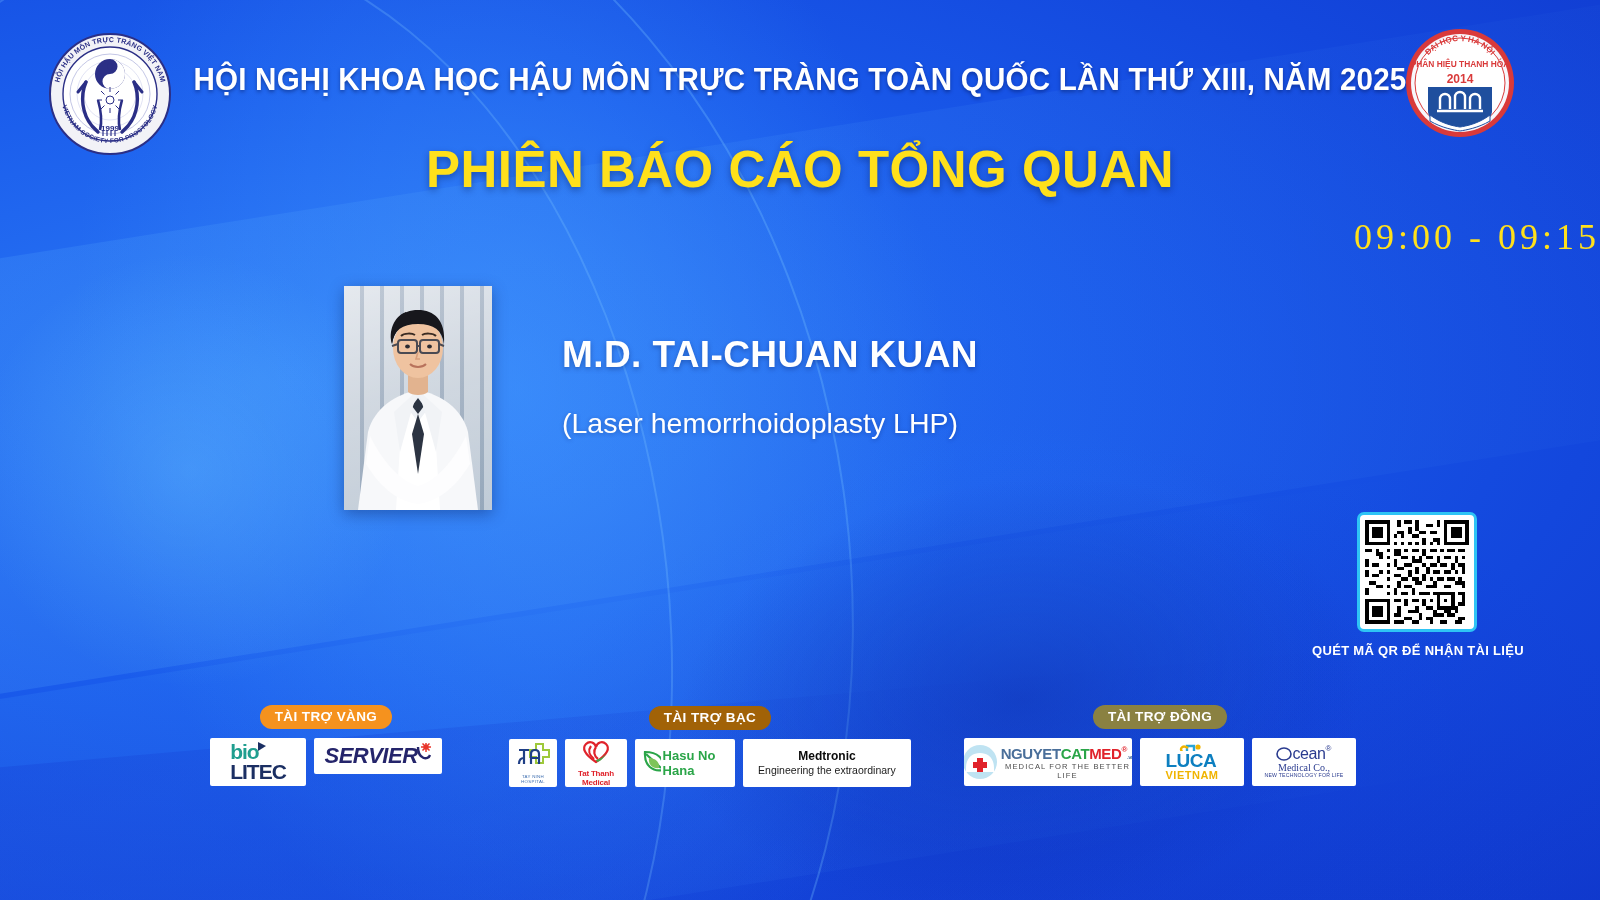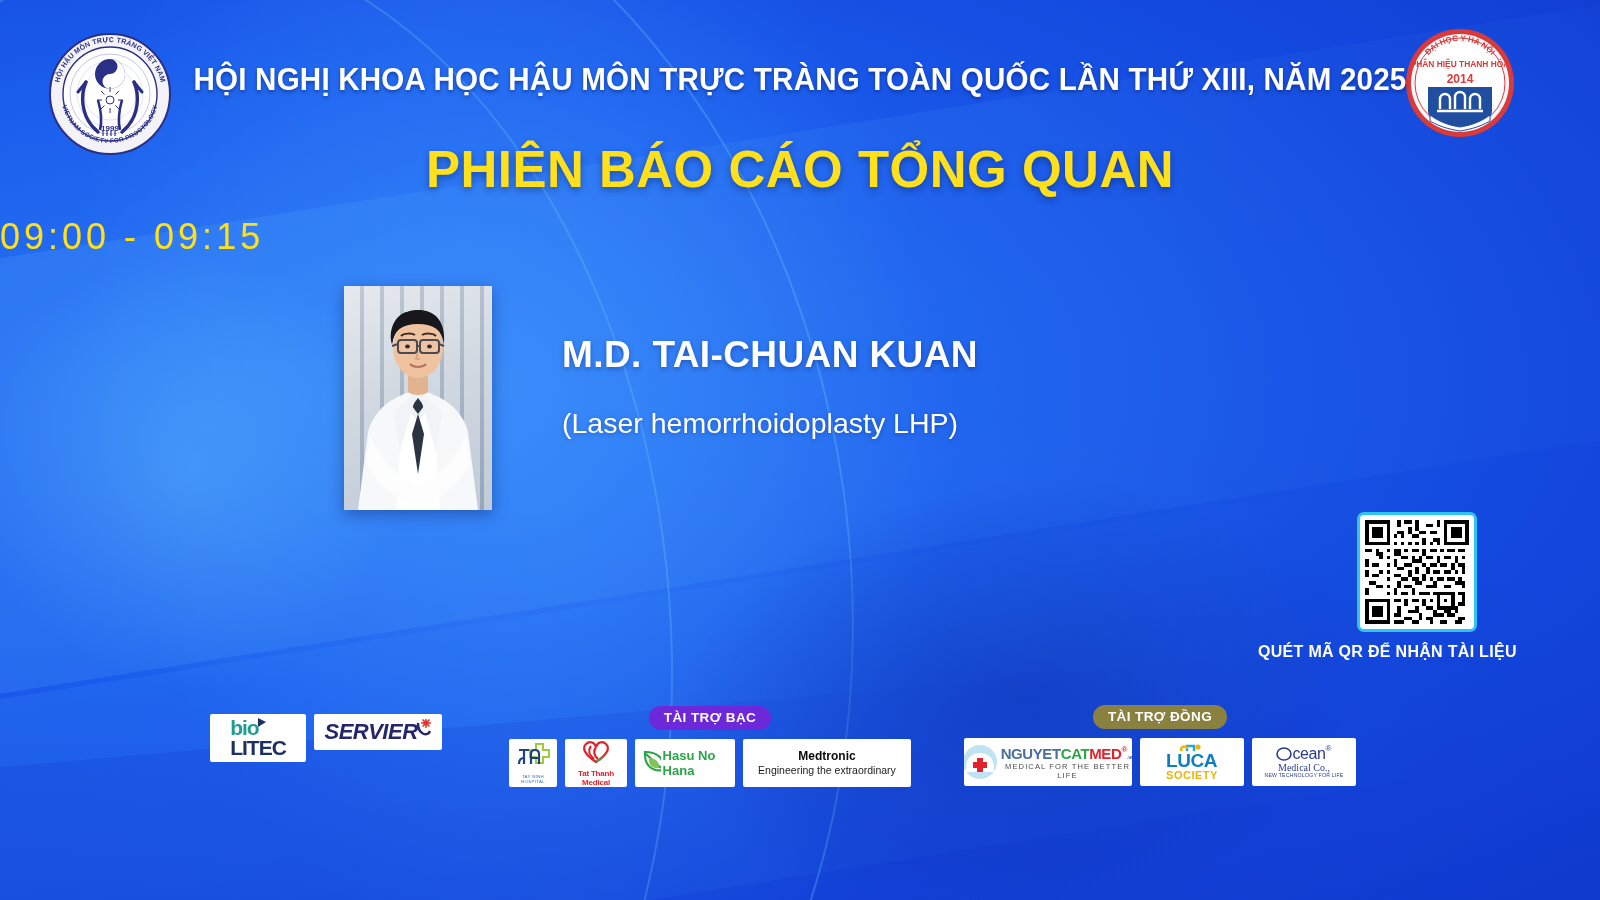--- a/index.html
+++ b/index.html
@@ -107,24 +107,24 @@
     position: absolute; left: 0; right: 0; top: 140px;
     text-align: center;
     color: #ffe01b;
     font-weight: bold;
     font-size: 51px;
     letter-spacing: .5px;
     text-shadow: 0 3px 7px rgba(0,20,80,.4);
   }
   .title-time {
     position: absolute; left: 0; right: 0; top: 216px;
-    text-align: left;
+    text-align: right;
     color: #ffe01b;
     font-size: 36px;
-    font-family: Liberation Sans, sans-serif;
+    font-family: Liberation Serif, serif;
     letter-spacing: 4px;
   }
 
   
   .photo-frame {
     position: absolute; left: 344px; top: 286px;
     width: 148px; height: 224px;
     background: #c7d4e4;
     overflow: hidden;
     box-shadow: 0 4px 14px rgba(0,15,70,.35);
@@ -163,23 +163,24 @@
     width: 120px; height: 120px;
     background: #ffffff;
     border: 3px solid #2ec4f5;
     border-radius: 7px;
     padding: 5px;
   }
   .qr-box svg { display: block; width: 100%; height: 100%; }
   .qr-caption {
     position: absolute; left: 1258px; top: 643px;
     width: 320px;
+    text-align: center;
     color: #ffffff;
     font-weight: bold;
-    font-size: 16px;
+    font-size: 13px;
     letter-spacing: .3px;
   }
 
   
   .sponsor-group { position: absolute; }
   .pill {
     display: inline-block;
     padding: 4px 15px 5px;
     border-radius: 14px;
     color: #ffffff;
@@ -416,20 +417,23 @@
           <path d="M9 24h1v2H9zM12 25h2v1h-2zM14 24h1v2h-1zM17 24h2v1h-2zM19 25h1v2h-1zM27 21h1v2h-1z"></path>
           <path d="M8 26h2v1H8zM11 27h2v1h-2zM15 26h1v2h-1zM17 27h2v1h-2zM20 26h2v1h-2zM23 26h2v1h-2zM26 27h2v1h-2z"></path>
           <path d="M8 28h3v1H8zM13 28h2v1h-2zM18 28h1v1h-1zM21 28h2v1h-2zM25 28h2v1h-2z"></path>
           <path d="M20 23h1v1h-1zM26 23h2v1h-2zM22 25h2v1h-2zM25 24h1v2h-1z"></path>
         </g>
       </svg>
     </div>
     <div class="qr-caption">QUÉT MÃ QR ĐỂ NHẬN TÀI LIỆU</div>
 
     <div class="sponsor-group" id="gold">
+      <div class="pill-wrap">
+        <span class="pill" style="background:#f5921e">TÀI TRỢ VÀNG</span>
+      </div>
       <div class="logo-row">
         <div class="logo-card card-biolitec">
           <div class="biolitec-txt">
             <div style="position:relative;display:inline-block">
               <span class="bl1">bio</span>
               <svg width="10" height="10" style="position:absolute;right:-8px;top:0">
                 <path d="M1 9 L1 0 L9 4 Z" fill="#1b2f63"></path>
               </svg>
             </div>
             <div class="bl2">LITEC</div>
@@ -445,21 +449,21 @@
                 <path d="M0 -5 L0 5 M-5 0 L5 0 M-3.5 -3.5 L3.5 3.5 M-3.5 3.5 L3.5 -3.5"></path>
               </g>
             </g>
           </svg>
         </div>
       </div>
     </div>
 
     <div class="sponsor-group" id="silver">
       <div class="pill-wrap">
-        <span class="pill" style="background:#6d28d9">TÀI TRỢ BẠC</span>
+        <span class="pill" style="background:#a16207">TÀI TRỢ BẠC</span>
       </div>
       <div class="logo-row">
         <div class="logo-card card-tayninh">
           <div style="text-align:center">
             <svg width="34" height="28">
               <path d="M20 2 h7 v6 h6 v7 h-6 v6 h-7 v-6 h-6 v-7 h6 z" fill="none" stroke="#9ec93a" stroke-width="2"></path>
               <g fill="none" stroke="#1f3f86" stroke-width="2.2">
                 <path d="M3 8 h10 M8 8 v14 M3 22 q0 -6 5 -6"></path>
                 <path d="M15 22 v-10 q0 -4 4 -4 q4 0 4 4 v10 M15 16 h8"></path>
               </g>
@@ -519,21 +523,21 @@
           </div>
         </div>
         <div class="logo-card card-luca">
           <svg width="30" height="32" style="margin-right:2px">
             <path d="M11 4 h7 v7 h7 v7 h-7 v7 h-7 v-7 h-7 v-7 h7 z" fill="none" stroke="#2aa5d8" stroke-width="2.4"></path>
             <path d="M12 6 C6 2 2 8 8 11 C2 14 6 20 12 16" fill="none" stroke="#f0b400" stroke-width="2.4"></path>
             <circle cx="22" cy="5" r="2.6" fill="#f0b400"></circle>
           </svg>
           <div style="text-align:left;line-height:1.05">
             <div class="luca-1">LUCA</div>
-            <div class="luca-2">SOCIETY</div>
+            <div class="luca-2">VIETNAM</div>
           </div>
         </div>
         <div class="logo-card card-ocean">
           <div style="text-align:center;line-height:1.1">
             <div>
               <svg width="16" height="16" style="vertical-align:-3px">
                 <ellipse cx="8" cy="8" rx="7" ry="6" fill="none" stroke="#2a3b8f" stroke-width="1.6"></ellipse>
               </svg><span class="ocean-1">cean</span><span style="color:#2a3b8f;font-size:8px;vertical-align:top">®</span>
             </div>
             <div class="ocean-2">Medical Co.,</div>

